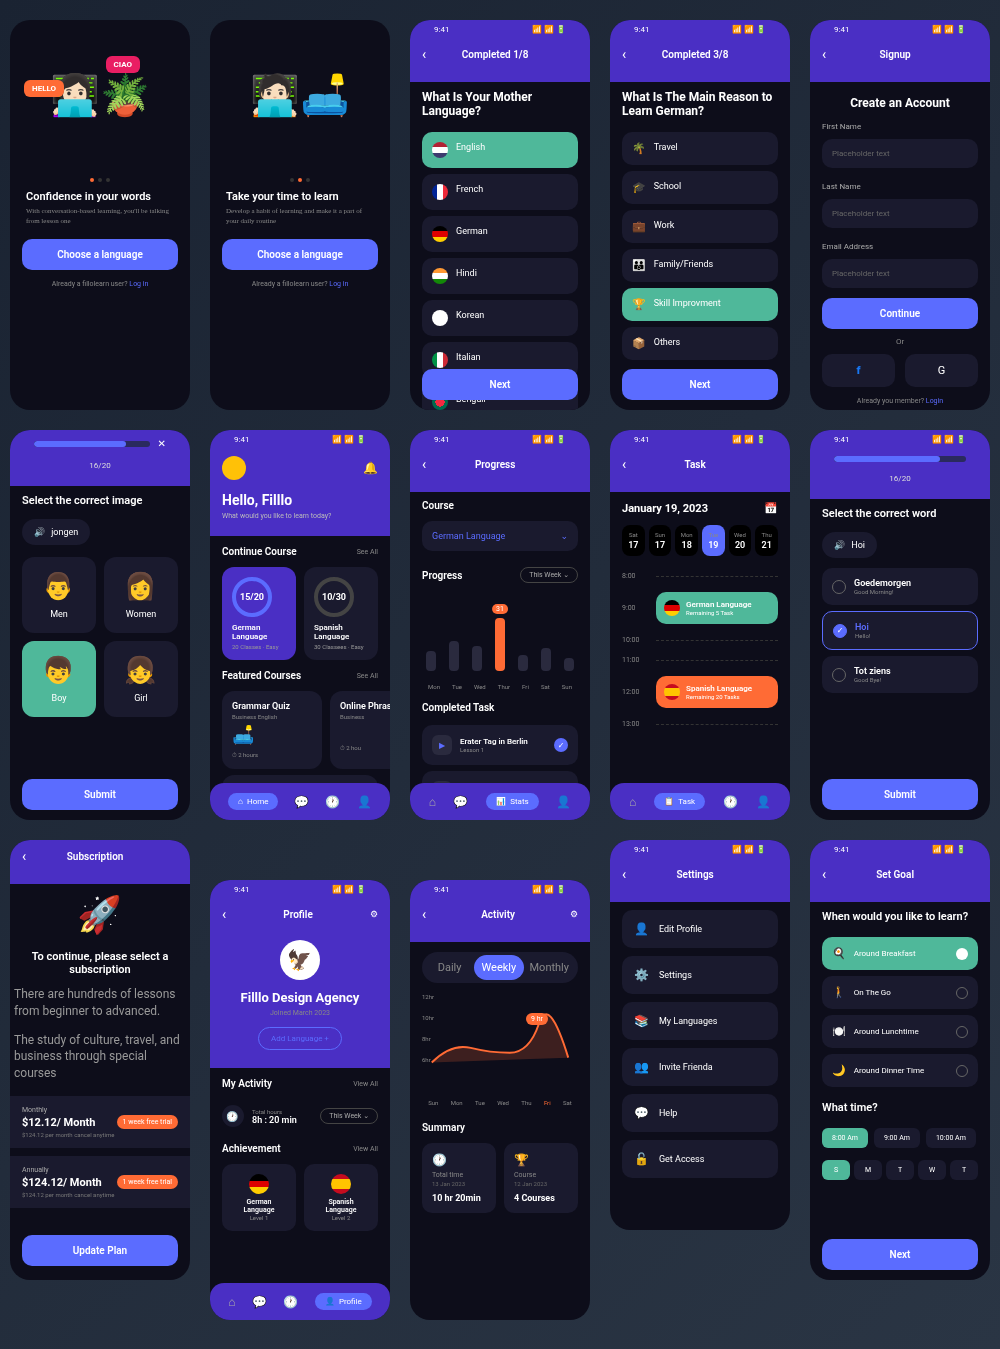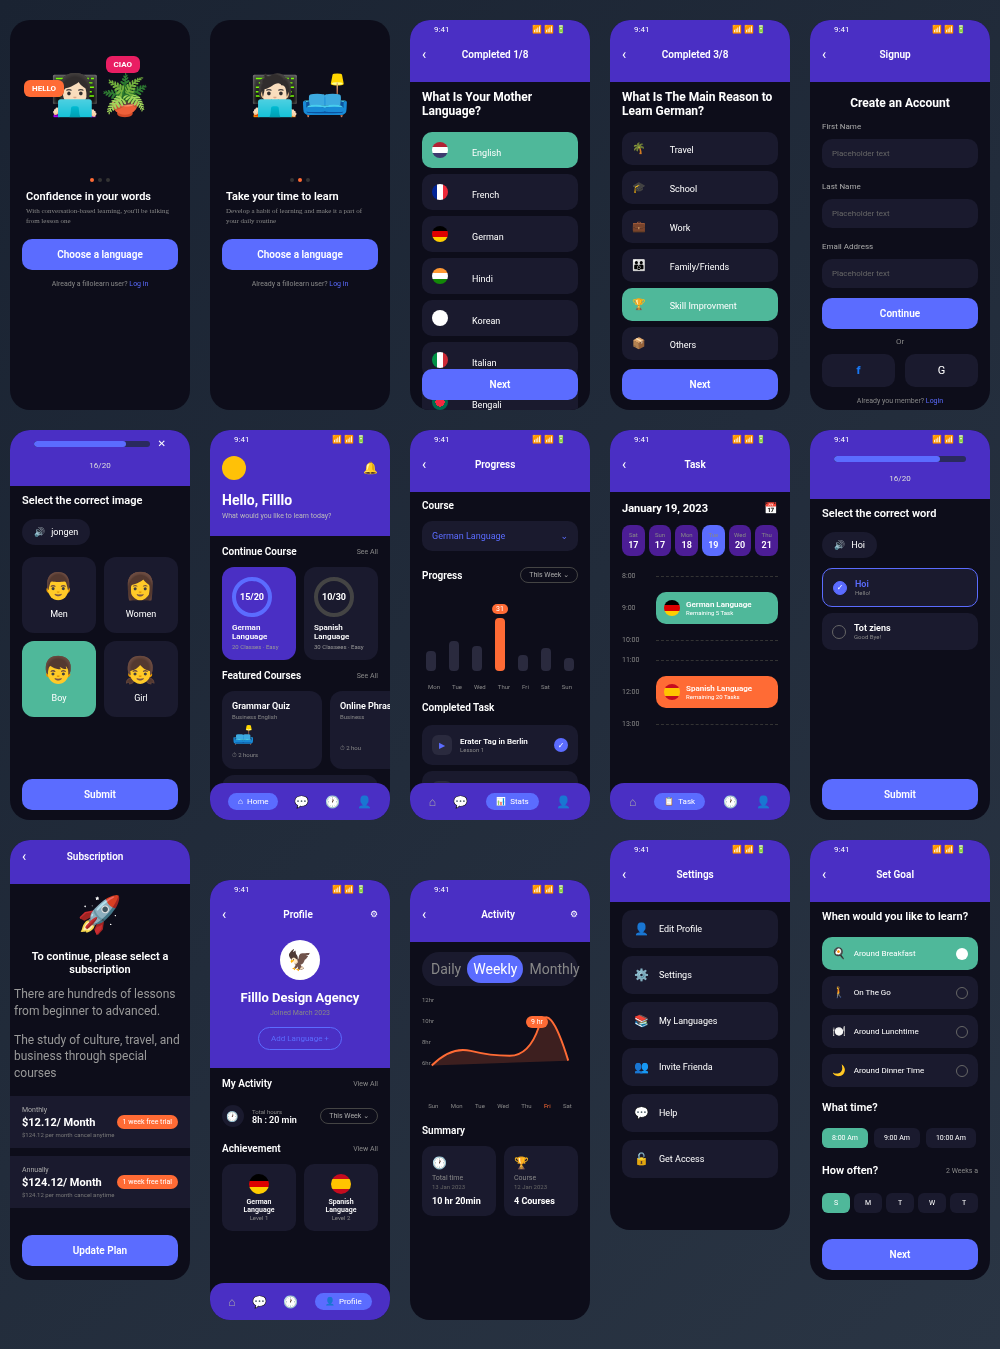--- a/index.html
+++ b/index.html
@@ -16,21 +16,21 @@
 .illustration { height: 150px; display: flex; align-items: center; justify-content: center; font-size: 40px; position: relative; }
 .speech { position: absolute; padding: 4px 8px; border-radius: 6px; font-size: 8px; font-weight: 700; }
 .onb-title { font-size: 11px; font-weight: 600; padding: 0 16px; }
 .onb-sub { font-size: 7px; color: #888; padding: 4px 16px 12px; line-height: 1.4; font-family: Liberation Serif, serif; }
 .dots { display: flex; gap: 4px; justify-content: center; padding: 8px 0; }
 .dot { width: 4px; height: 4px; border-radius: 50%; background: #333; }
 .dot.active { background: #ff6b35; }
 .btn { background: #5b6cff; color: #fff; padding: 10px; border-radius: 10px; text-align: center; font-size: 10px; font-weight: 600; margin: 0 12px; }
 .footer-link { text-align: center; font-size: 7px; color: #888; padding: 10px; }
 .link { color: #5b6cff; }
-.list-item { background: #1a1a2e; margin: 6px 12px; padding: 10px; border-radius: 10px; display: flex; align-items: flex-end; gap: 24px; font-size: 9px; }
+.list-item { background: #1a1a2e; margin: 6px 12px; padding: 10px; border-radius: 10px; display: flex; align-items: flex-start; gap: 8px; font-size: 9px; }
 .list-item.selected { background: #4fb89a; }
 .flag-circle { width: 16px; height: 16px; border-radius: 50%; }
 .icon-emoji { font-size: 11px; }
 .label { font-size: 8px; color: #aaa; padding: 4px 12px; }
 .input { background: #1a1a2e; margin: 4px 12px 10px; padding: 10px; border-radius: 10px; font-size: 8px; color: #666; }
 .section-title { font-size: 12px; font-weight: 700; padding: 8px 12px; }
 .or { text-align: center; font-size: 8px; color: #888; padding: 8px; }
 .social-row { display: flex; gap: 10px; padding: 0 12px; }
 .social-btn { flex: 1; background: #1a1a2e; padding: 10px; border-radius: 10px; text-align: center; font-size: 11px; }
 .progress-bar-wrap { padding: 8px 12px; display: flex; align-items: center; gap: 8px; }
@@ -74,21 +74,21 @@
 .bar-badge { position: absolute; top: -14px; left: 50%; transform: translateX(-50%); background: #ff6b35; font-size: 7px; padding: 1px 4px; border-radius: 6px; }
 .day-labels { display: flex; justify-content: space-around; padding: 0 12px 6px; font-size: 6px; color: #888; }
 .task-row { background: #1a1a2e; margin: 6px 12px; padding: 10px; border-radius: 10px; display: flex; align-items: center; gap: 8px; }
 .play-icon { width: 20px; height: 20px; border-radius: 6px; background: #2a2a3e; display: flex; align-items: center; justify-content: center; color: #5b6cff; font-size: 8px; }
 .task-body { flex: 1; }
 .task-name-t { font-size: 8px; font-weight: 600; }
 .task-sub { font-size: 6px; color: #888; }
 .check-badge { width: 14px; height: 14px; border-radius: 50%; background: #5b6cff; display: flex; align-items: center; justify-content: center; font-size: 8px; }
 .date-title { font-size: 11px; font-weight: 700; padding: 10px 12px; display: flex; justify-content: space-between; }
 .cal-row { display: flex; gap: 4px; padding: 0 12px; }
-.cal-day { flex: 1; background: #4c1d95; border-radius: 8px; padding: 6px 2px; text-align: center; }
+.cal-day { flex: 1; background: #000000; border-radius: 8px; padding: 6px 2px; text-align: center; }
 .cal-day.active { background: #5b6cff; }
 .cal-dname { font-size: 6px; color: #888; }
 .cal-dnum { font-size: 9px; font-weight: 600; padding-top: 2px; }
 .sched-row { display: flex; align-items: center; gap: 8px; padding: 6px 12px; }
 .sched-time { font-size: 7px; color: #888; width: 26px; }
 .sched-card { flex: 1; border-radius: 10px; padding: 8px; display: flex; align-items: center; gap: 6px; }
 .sched-card.green { background: #4fb89a; }
 .sched-card.orange { background: #ff6b35; }
 .sched-flag { width: 16px; height: 16px; border-radius: 50%; }
 .sched-body { flex: 1; }
@@ -112,21 +112,21 @@
 .profile-name { text-align: center; font-size: 13px; font-weight: 700; }
 .profile-date { text-align: center; font-size: 7px; color: #888; padding: 4px; }
 .outline-btn { border: 1px solid #5b6cff; color: #5b6cff; padding: 6px 12px; border-radius: 14px; font-size: 8px; display: inline-block; }
 .center { text-align: center; padding: 6px; }
 .ach-row { display: flex; gap: 8px; padding: 0 12px; }
 .ach-card { flex: 1; background: #1a1a2e; border-radius: 10px; padding: 10px; text-align: center; }
 .ach-flag { width: 20px; height: 20px; border-radius: 50%; margin: 0 auto 4px; }
 .ach-name { font-size: 7px; font-weight: 600; }
 .ach-lvl { font-size: 6px; color: #888; }
 .seg-control { display: flex; background: #1a1a2e; margin: 10px 12px; border-radius: 18px; padding: 3px; }
-.seg { flex: 1; text-align: center; padding: 6px; font-size: 14px; color: #888; border-radius: 14px; }
+.seg { flex: 1; text-align: center; padding: 6px; font-size: 11px; color: #888; border-radius: 14px; }
 .seg.active { background: #5b6cff; color: #fff; }
 .line-chart { height: 100px; margin: 6px 12px; position: relative; }
 .line-svg { width: 100%; height: 100%; }
 .peak-badge { position: absolute; background: #ff6b35; font-size: 7px; padding: 2px 5px; border-radius: 8px; }
 .summary-row { display: flex; gap: 8px; padding: 0 12px; }
 .sum-card { flex: 1; background: #1a1a2e; border-radius: 10px; padding: 10px; }
 .sum-icon { font-size: 12px; }
 .sum-label { font-size: 7px; color: #888; padding: 4px 0 1px; }
 .sum-date { font-size: 6px; color: #666; }
 .sum-val { font-size: 9px; font-weight: 700; padding-top: 6px; }
@@ -570,20 +570,27 @@
             <div class="pbar-fill" style="width:80%"></div>
           </div>
         </div>
     <div class="pbar-text">16/20</div>
   </div>
   <div class="exercise-title">Select the correct word</div>
   <div class="audio-chip">
         <span>🔊</span>
         <span>Hoi</span>
       </div>
+  <div class="opt-row">
+        <div class="radio"></div>
+        <div class="opt-body">
+          <div class="opt-name">Goedemorgen</div>
+          <div class="opt-sub">Good Morning!</div>
+        </div>
+      </div>
   <div class="opt-row sel">
         <div class="radio filled"></div>
         <div class="opt-body">
           <div class="opt-name" style="color:#5b6cff">Hoi</div>
           <div class="opt-sub">Hello!</div>
         </div>
       </div>
   <div class="opt-row">
         <div class="radio"></div>
         <div class="opt-body">
@@ -805,24 +812,20 @@
         <span class="icon-emoji">🌙</span>
         <span>Around Dinner Time</span>
         <div class="goal-check"></div>
       </div>
   <div class="exercise-title">What time?</div>
   <div class="time-chips">
     <div class="chip sel">8:00 Am</div>
     <div class="chip">9:00 Am</div>
     <div class="chip">10:00 Am</div>
   </div>
-  <div class="section-row">
-        <span class="exercise-title" style="padding:0">How often?</span>
-        <span class="see-all">2 Weeks a</span>
-      </div>
   <div class="day-chips">
     <div class="day-chip sel">S</div>
     <div class="day-chip">M</div>
     <div class="day-chip">T</div>
     <div class="day-chip">W</div>
     <div class="day-chip">T</div>
   </div>
   <div class="btn" style="position:absolute;bottom:10px;left:0;right:0">Next</div>
 </div>
 

